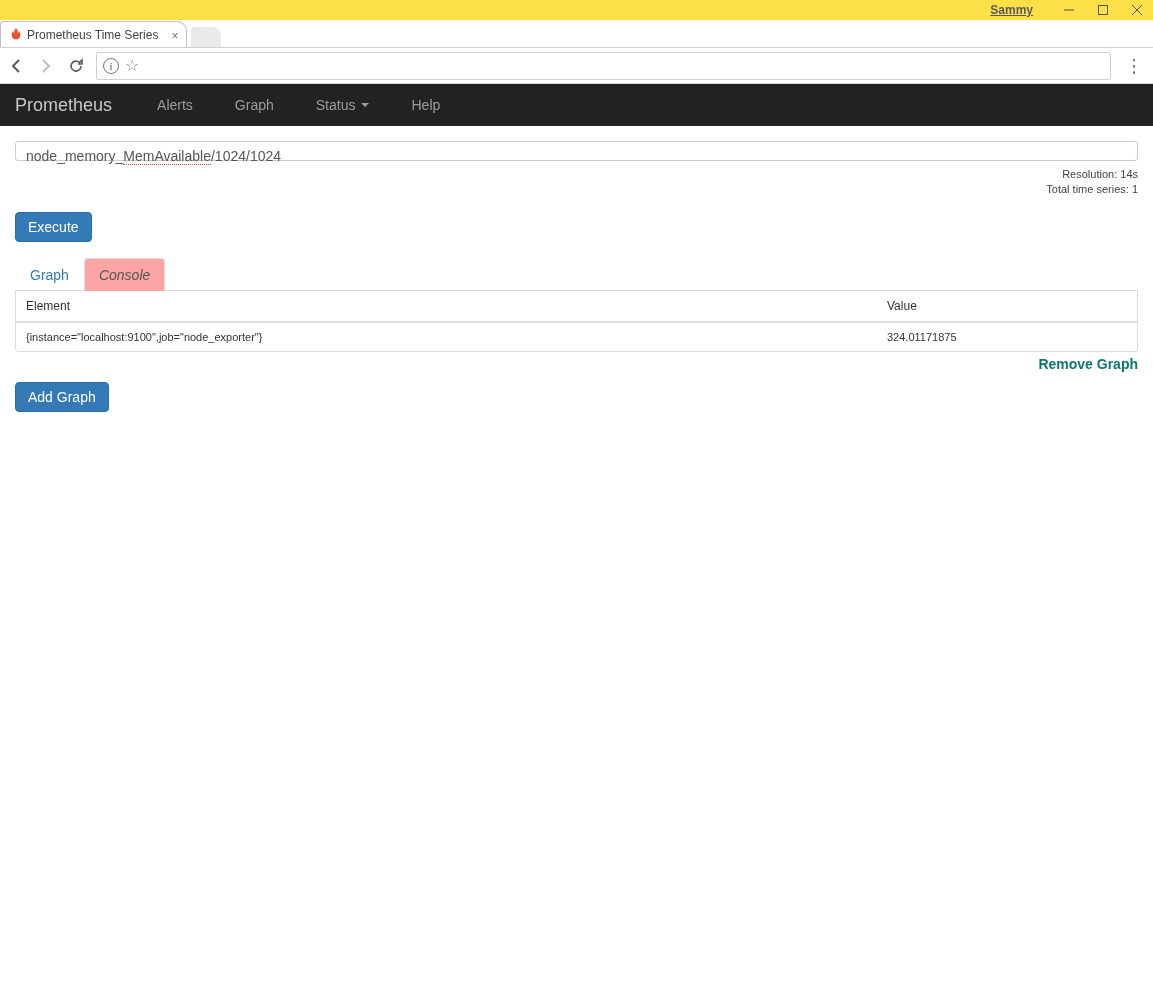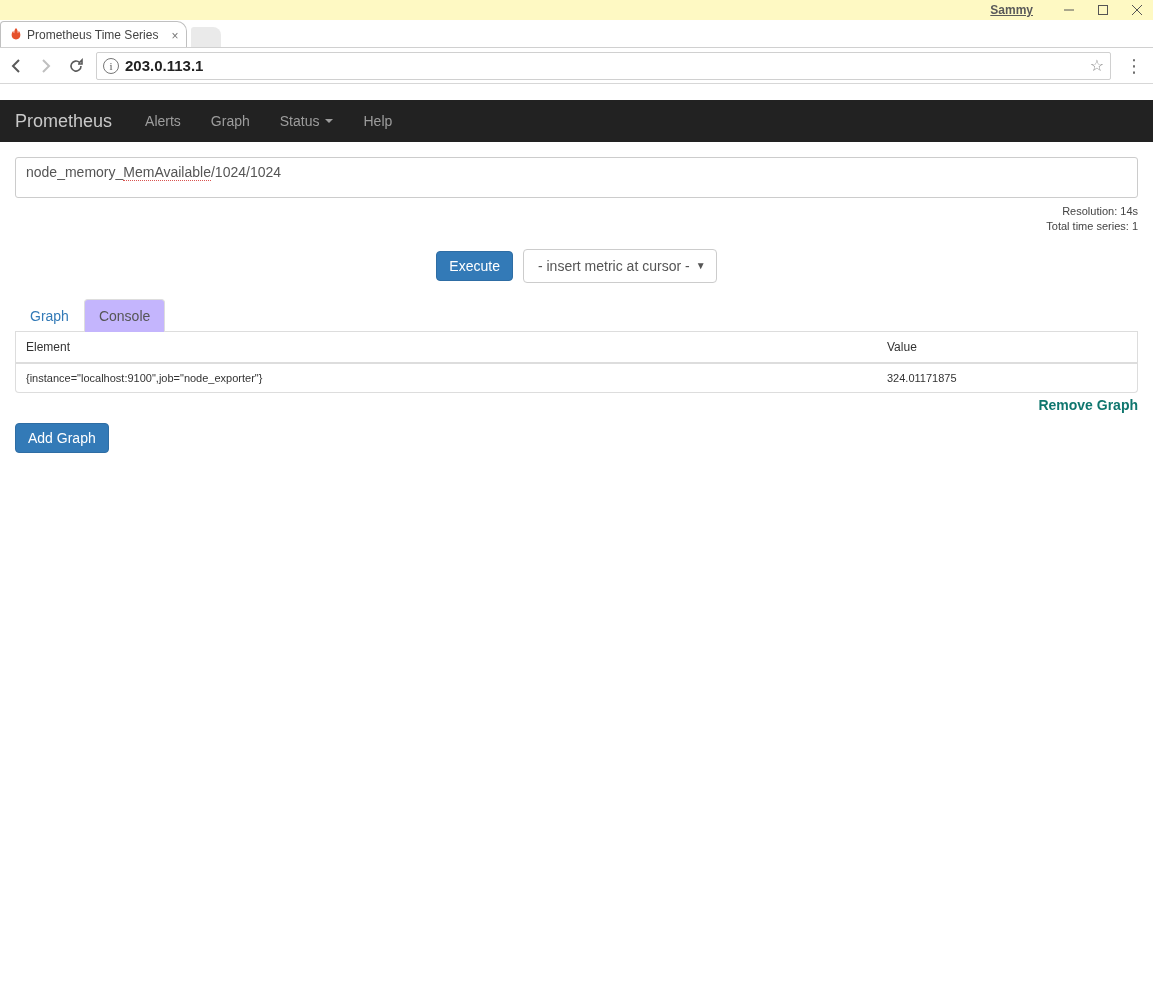--- a/index.html
+++ b/index.html
@@ -1,52 +1,52 @@
 <!DOCTYPE html>
 <html><head>
 <meta charset="utf-8">
 <style>
 * { box-sizing: border-box; margin: 0; padding: 0; }
 body { font-family: "Helvetica Neue", Helvetica, Arial, sans-serif; font-size: 14px; color: #333; background: #fff; width: 1153px; overflow: hidden; }
 
-.titlebar { height: 20px; background: #fef9c3; display: flex; justify-content: flex-end; align-items: center; padding-right: 10px; gap: 22px; font-size: 12px; color: #555; }
+.titlebar { height: 20px; background: #fde047; display: flex; justify-content: flex-end; align-items: center; padding-right: 10px; gap: 22px; font-size: 12px; color: #555; }
 .titlebar .user { text-decoration: underline; font-weight: bold; color: #5a5a5a; margin-right: 8px; }
 .titlebar .wc { width: 12px; height: 12px; display:inline-flex; align-items:center; justify-content:center; }
 
 .tabstrip { height: 28px; background: #fff; display: flex; align-items: flex-end; padding-left: 0; border-bottom: 1px solid #d0d0d0; }
 .tab { position: relative; height: 26px; background: #fff; border: 1px solid #c0c0c0; border-bottom: none; border-top-left-radius: 4px; border-top-right-radius: 10px; padding: 4px 28px 4px 26px; font-size: 12px; color: #444; display:flex; align-items:center; }
 .tab .favicon { position:absolute; left:8px; top:6px; width:14px; height:14px; }
 .tab .close { position:absolute; right:8px; top:7px; font-size:12px; color:#777; }
 .tabghost { width: 30px; height: 20px; background: #eaeaea; margin-left: 4px; border-top-left-radius: 3px; border-top-right-radius: 8px; }
 
 .addrbar { height: 36px; background: #fff; display:flex; align-items:center; padding: 0 6px; gap: 10px; border-bottom: 1px solid #d7d7d7; }
 .navicon { width:20px; height:20px; display:flex; align-items:center; justify-content:center; color:#5a5a5a; }
 .navicon.disabled { color: #bfbfbf; }
 .omnibox { flex:1; height:28px; border:1px solid #d0d0d0; border-radius:2px; display:flex; align-items:center; padding:0 6px; gap:6px; }
 .omnibox .info { width:16px; height:16px; border:1px solid #777; border-radius:50%; display:flex; align-items:center; justify-content:center; font-size:11px; color:#555; font-family: serif; }
 .omnibox input { flex:1; border:none; outline:none; font-size:15px; color:#222; font-weight:600; }
 .omnibox .star { color:#888; font-size:16px; }
 .menu3 { font-size:18px; color:#666; padding:0 4px; }
 
-.appnav { height: 42px; background: #222; display:flex; align-items:center; padding: 0 15px; gap: 0; margin-top: 16px; }
+.appnav { height: 42px; background: #222; display:flex; align-items:center; padding: 0 15px; gap: 12px; }
 .brand { color:#c8c8c8; font-size:18px; font-weight:400; margin-right: 18px; white-space:nowrap; }
 .appnav a { color:#9d9d9d; text-decoration:none; padding: 0 15px; font-size:14px; height:53px; display:flex; align-items:center; gap:4px; }
 .caret { display:inline-block; width:0; height:0; border-left:4px solid transparent; border-right:4px solid transparent; border-top:4px solid #9d9d9d; margin-left:2px; }
 
 .content { padding: 15px 15px 0 15px; }
-.exprbox { width:100%; height:41px; border:1px solid #ccc; border-radius:3px; padding:6px 10px; font-size:14px; color:#555; resize: both; font-family: inherit; outline:none; }
+.exprbox { width:100%; height:20px; border:1px solid #ccc; border-radius:3px; padding:6px 10px; font-size:14px; color:#555; resize: both; font-family: inherit; outline:none; }
 .stats { text-align:right; font-size:11px; color:#444; margin-top: 6px; line-height:1.4; }
-.ctrlrow { display:flex; align-items:center; gap:10px; margin-top: 14px; justify-content: center; }
+.ctrlrow { display:flex; align-items:center; gap:10px; margin-top: 14px; }
 .btn { background:#337ab7; color:#fff; border:1px solid #2e6da4; border-radius:4px; padding:6px 12px; font-size:14px; cursor:pointer; }
 .selectwrap { border:1px solid #ccc; border-radius:4px; height:34px; display:flex; align-items:center; padding:0 26px 0 14px; position:relative; background:#fff; color:#555; }
 .selectwrap::after { content:"▼"; position:absolute; right:10px; font-size:10px; color:#555; }
 
 .tabs { margin-top: 16px; border-bottom: 1px solid #ddd; display:flex; }
 .tabs .t { padding: 8px 14px; border:1px solid transparent; border-bottom:none; margin-bottom:-1px; color:#337ab7; cursor:pointer; border-top-left-radius:4px; border-top-right-radius:4px; }
-.tabs .t.active { color:#555; background:#c4b5fd; border-color:#ddd #ddd #fff; }
+.tabs .t.active { color:#555; background:#fca5a5; border-color:#ddd #ddd #fff;font-style:italic; }
 
 .panel { border:1px solid #ddd; border-top:none; border-bottom-left-radius:4px; border-bottom-right-radius:4px; }
 .tbl { width:100%; border-collapse:collapse; }
 .tbl th { text-align:left; font-size:12px; font-weight:normal; padding:8px 10px; border-bottom:2px solid #ddd; color:#333; }
 .tbl td { font-size:11px; padding:8px 10px; border-top:1px solid #eee; color:#333; }
 .tbl th.val, .tbl td.val { width: 260px; }
 
 .after { display:flex; justify-content:flex-end; margin-top:4px; }
 .after a { color:#0f766e; text-decoration:none; font-size:14px;font-weight:bold; }
 .addg { margin-top: 10px; }
@@ -100,21 +100,20 @@
         <path d="M5 2l6 6-6 6" fill="none" stroke="currentColor" stroke-width="2"></path>
       </svg>
     </span>
   <span class="navicon">
       <svg width="16" height="16" viewBox="0 0 16 16">
         <path d="M13 8a5 5 0 1 1-1.5-3.5L14 2v4h-4" fill="none" stroke="currentColor" stroke-width="1.6"></path>
       </svg>
     </span>
   <div class="omnibox">
     <span class="info">i</span>
-    <input value="203.0.113.1" style="">
     <span class="star">☆</span>
   </div>
   <span class="menu3">⋮</span>
 </div>
 
 <div class="appnav">
   <span class="brand">Prometheus</span>
   <a>Alerts</a>
   <a>Graph</a>
   <a>
@@ -127,23 +126,20 @@
 <div class="content">
   <div class="exprbox" contenteditable="true" style=""><span>node_memory_</span><span class="underline-red">MemAvailable</span><span>/1024/1024</span></div>
 
   <div class="stats">
     <div>Resolution: 14s</div>
     <div>Total time series: 1</div>
   </div>
 
   <div class="ctrlrow">
     <button class="btn">Execute</button>
-    <div class="selectwrap">
-      <span>- insert metric at cursor -</span>
-    </div>
   </div>
 
   <div class="tabs">
     <div class="t">Graph</div>
     <div class="t active">Console</div>
   </div>
 
   <div class="panel">
     <table class="tbl">
       <thead>

